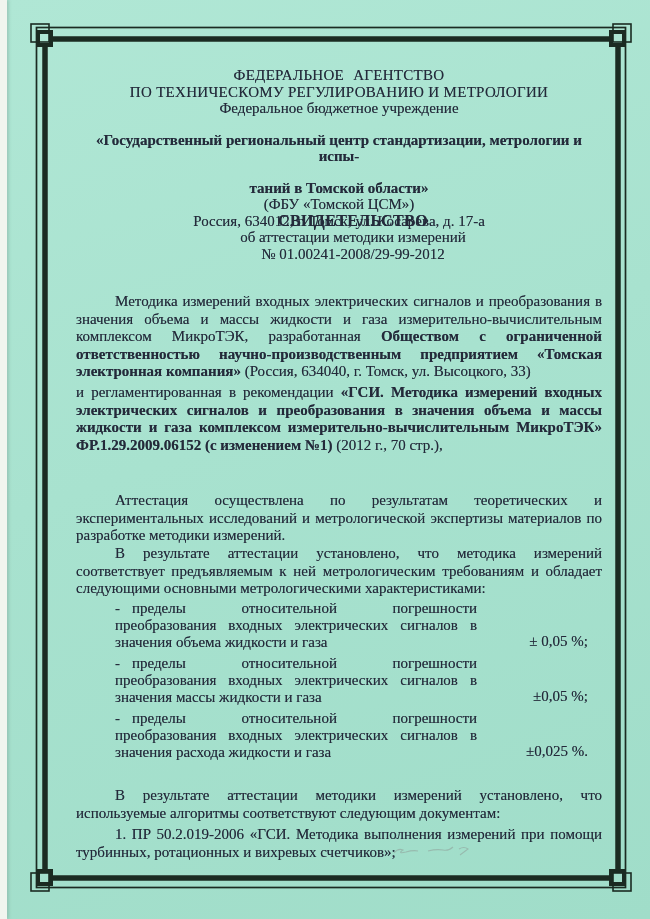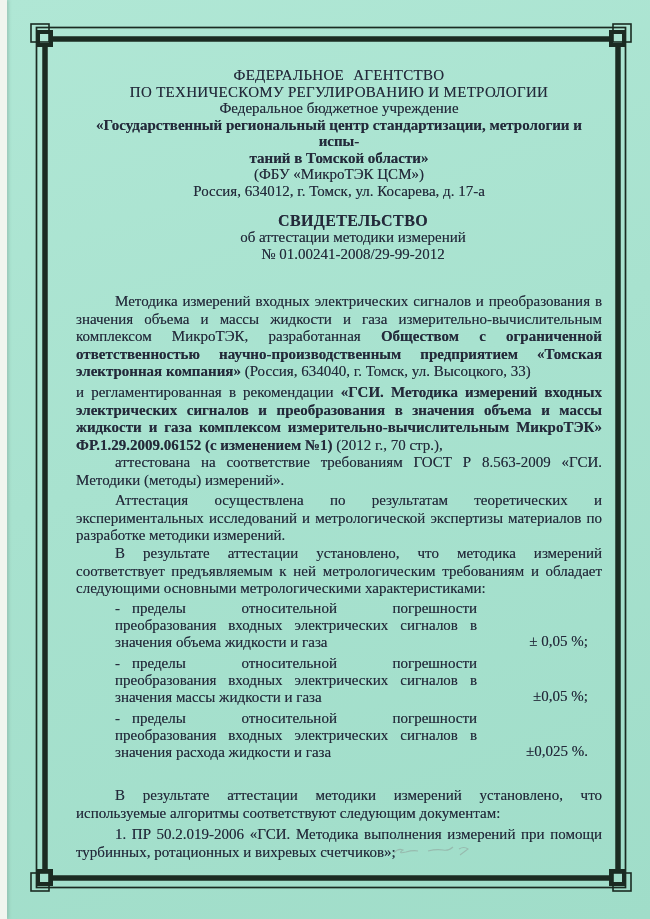--- a/index.html
+++ b/index.html
@@ -23,21 +23,21 @@
   .content {
     position: absolute; left: 76px; top: 0; width: 526px; height: 919px;
     color: #242a3a;
     font-size: 15px;
     text-shadow: 0 0 .4px rgba(30,40,60,.55);
   }
 
   .head { position: absolute; top: 67px; left: 0; width: 526px; text-align: center; line-height: 16.5px; }
   .h-caps { letter-spacing: .3px; }
   .h-caps.first { word-spacing: 5px; }
-  .h-bold { font-weight: bold; }
+  .h-bold { font-weight: bold; margin-top: 15px; }
   .h-line { display: block; }
 
   .title-block { position: absolute; top: 212px; left: 14px; width: 526px; text-align: center; line-height: 17px; }
   .doc-type { font-weight: bold; font-size: 16px; letter-spacing: .4px; }
 
   .para {
     position: absolute; left: 0; width: 526px;
     margin: 0; text-align: justify; line-height: 17.5px;
   }
   .indent { text-indent: 39px; }
@@ -97,35 +97,34 @@
   </svg>
 
   <div class="content">
 
     <header class="head">
       <span class="h-line h-caps first">ФЕДЕРАЛЬНОЕ АГЕНТСТВО</span>
       <span class="h-line h-caps">ПО ТЕХНИЧЕСКОМУ РЕГУЛИРОВАНИЮ И МЕТРОЛОГИИ</span>
       <span class="h-line">Федеральное бюджетное учреждение</span>
       <span class="h-line h-bold">«Государственный региональный центр стандартизации, метрологии и испы-</span>
       <span class="h-line h-bold">таний в Томской области»</span>
-      <span class="h-line">(ФБУ «МикроТЭК ЦСМ»)</span>
+      <span class="h-line">(ФБУ «Томской ЦСМ»)</span>
       <span class="h-line">Россия, 634012, г. Томск, ул. Косарева, д. 17-а</span>
     </header>
 
     <div class="title-block">
       <div class="doc-type">СВИДЕТЕЛЬСТВО</div>
       <div>об аттестации методики измерений</div>
       <div>№ 01.00241-2008/29-99-2012</div>
     </div>
 
     <p class="para indent p1"><span>Методика измерений входных электрических сигналов и преобразования в значения объема и массы жидкости и газа измерительно-вычислительным комплексом МикроТЭК, разработанная </span><b>Обществом с ограниченной ответственностью научно-производственным предприятием «Томская электронная компания»</b><span> (Россия, 634040, г. Томск, ул. Высоцкого, 33)</span></p>
 
     <div class="p2g para" style="position:absolute;">
       <p><span>и регламентированная в рекомендации </span><b>«ГСИ. Методика измерений входных электрических сигналов и преобразования в значения объема и массы жидкости и газа комплексом измерительно-вычислительным МикроТЭК» ФР.1.29.2009.06152 (с изменением №1)</b><span> (2012 г., 70 стр.),</span></p>
-      <p class="indent">аттестована на соответствие требованиям ГОСТ Р 8.563-2009 «ГСИ. Методики (методы) измерений».</p>
     </div>
 
     <p class="para indent p3">Аттестация осуществлена по результатам теоретических и экспериментальных исследований и метрологической экспертизы материалов по разработке методики измерений.</p>
 
     <p class="para indent p4">В результате аттестации установлено, что методика измерений соответствует предъявляемым к ней метрологическим требованиям и обладает следующими основными метрологическими характеристиками:</p>
 
     <div class="char-list">
       <div class="char-item">
         <div class="char-text"><span class="bullet">-</span><span>пределы относительной погрешности преобразования входных электрических сигналов в значения объема жидкости и газа</span></div>
         <span class="char-value">± 0,05 %;</span>

